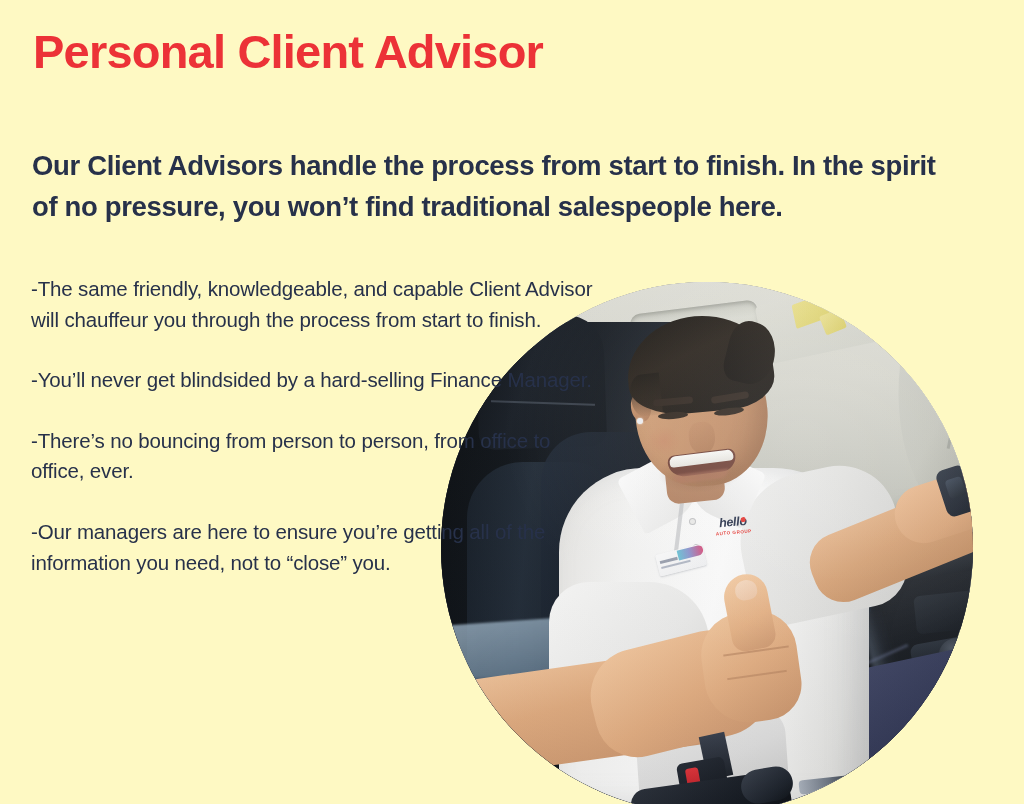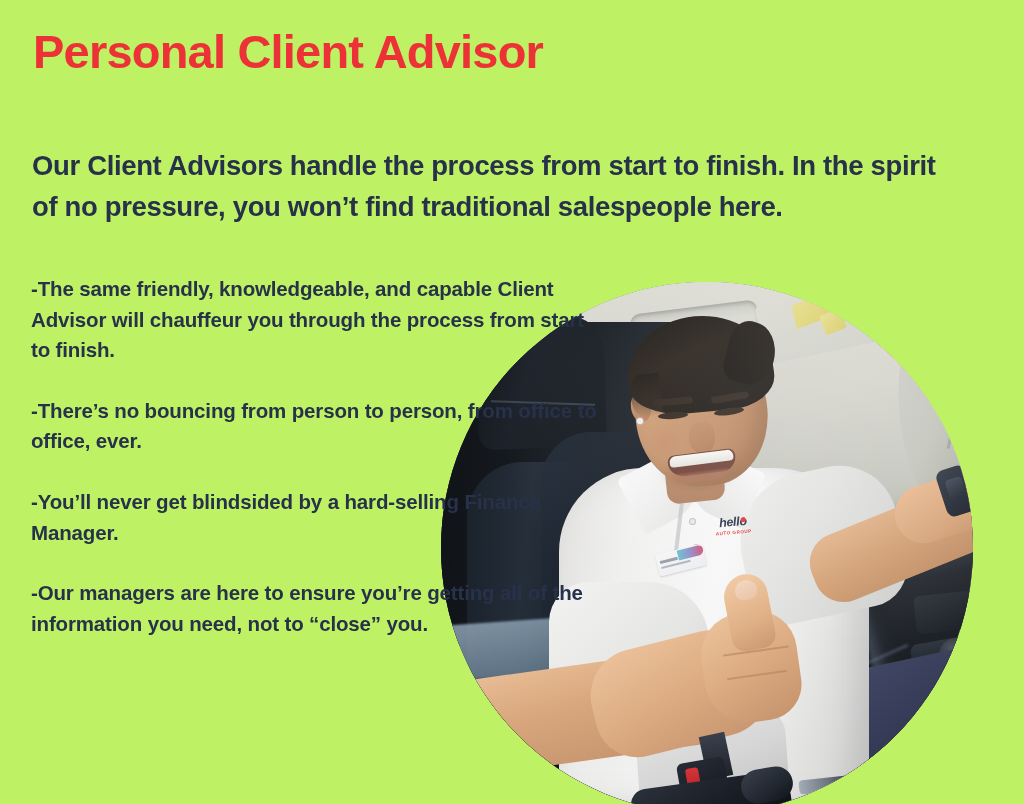--- a/index.html
+++ b/index.html
@@ -14,21 +14,21 @@
   body {
     background: #ffffff;
     font-family: "Liberation Sans", "DejaVu Sans", sans-serif;
     position: relative;
   }
 
   #slide {
     position: relative;
     width: 1024px;
     height: 804px;
-    background: #bef264;
+    background: #fef9c3;
     overflow: hidden;
   }
 
   
   .text-col {
     position: absolute;
     left: 0;
     top: 0;
     width: 640px;
     height: 804px;
@@ -63,21 +63,21 @@
   .bullets {
     position: absolute;
     left: 31px;
     top: 274px;
     width: 575px;
   }
 
   .bullet {
     font-size: 20.5px;
     line-height: 30.6px;
-    font-weight: 700;
+    font-weight: 400;
     letter-spacing: -0.15px;
     color: #27314a;
     margin-bottom: 30px;
   }
   .bullet:last-child { margin-bottom: 15px; }
 
   
   .photo-wrap {
     position: absolute;
     left: 441px;
@@ -997,20 +997,20 @@
   </div>
 
   <div class="text-col">
 
     <h1 class="headline">Personal Client Advisor</h1>
 
     <h2 class="subhead">Our Client Advisors handle the process from start to finish. In the spirit of no pressure, you won’t find traditional salespeople here.</h2>
 
     <div class="bullets">
       <p class="bullet">-The same friendly, knowledgeable, and capable Client Advisor will chauffeur you through the process from start to finish.</p>
+      <p class="bullet">-You’ll never get blindsided by a hard-selling Finance Manager.</p>
       <p class="bullet">-There’s no bouncing from person to person, from office to office, ever.</p>
-      <p class="bullet">-You’ll never get blindsided by a hard-selling Finance Manager.</p>
       <p class="bullet">-Our managers are here to ensure you’re getting all of the information you need, not to “close” you.</p>
     </div>
 
   </div>
 
 </div>
 
 </body></html>

